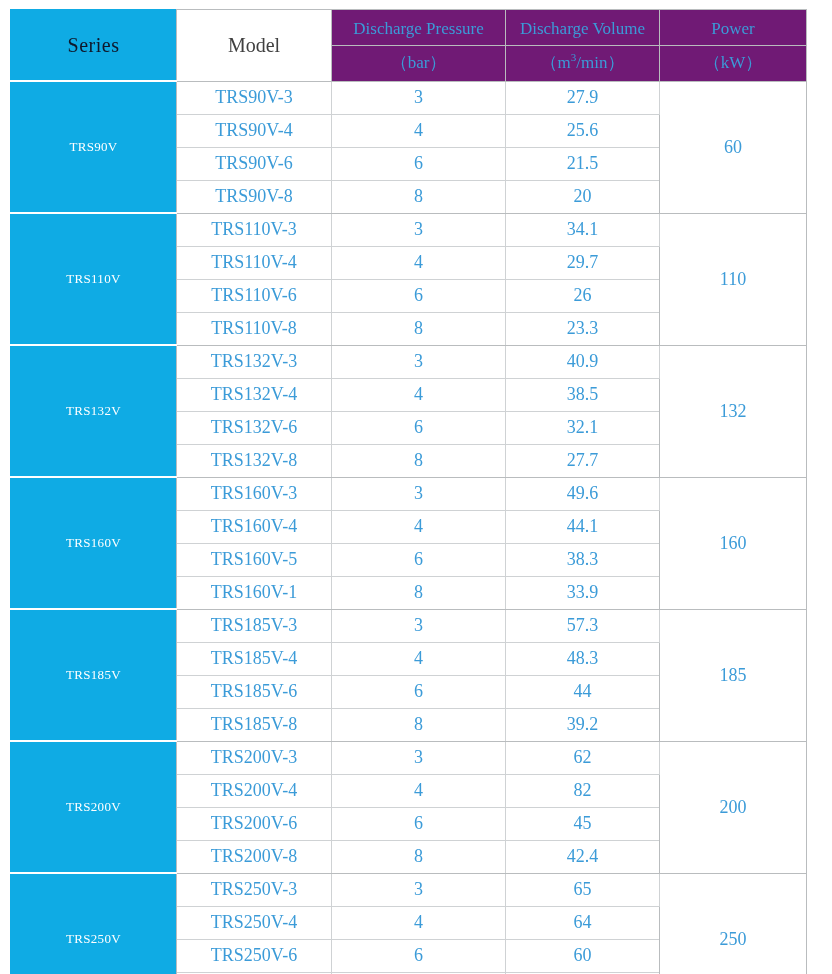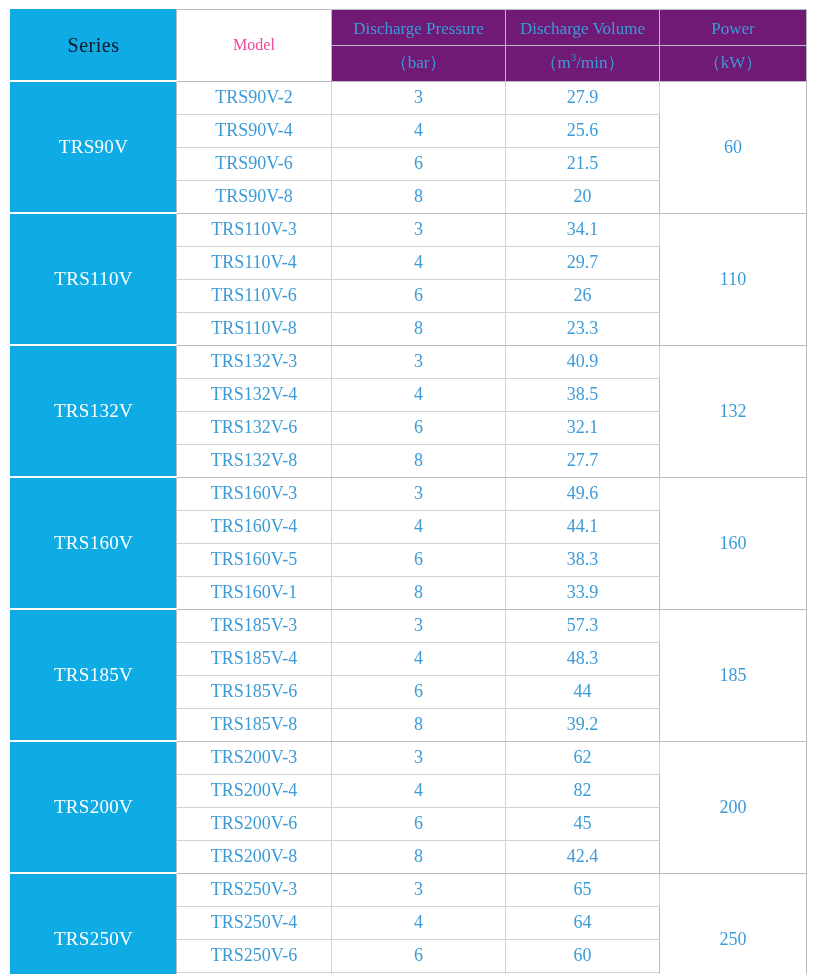--- a/index.html
+++ b/index.html
@@ -41,23 +41,23 @@
     font-weight: normal;
     font-size: 20px;
     letter-spacing: 0.5px;
     height: 68px;
     border: 1px solid #0fabe4;
     border-right: 1px solid #b9bcbe;
     text-align: center;
     vertical-align: middle;
   }
   th.model-head {
-    color: #ec4899;
+    color: #404040;
     font-weight: normal;
-    font-size: 16px;
+    font-size: 20px;
     height: 68px;
     border: 1px solid #b9bcbe;
     text-align: center;
     vertical-align: middle;
     background: #ffffff;
   }
   th.split-head {
     padding: 0;
     border: 1px solid #b9bcbe;
     background: #701a75;
@@ -79,21 +79,21 @@
   .sup3 {
     font-size: 11px;
     vertical-align: super;
     line-height: 0;
   }
 
   
   td.series-cell {
     background: #0fabe4;
     color: #ffffff;
-    font-size: 19px;
+    font-size: 13px;
     text-align: center;
     vertical-align: middle;
     border: 1px solid #0fabe4;
     border-right: 1px solid #b9bcbe;
     border-top: 2px solid #ffffff;
     letter-spacing: 0.3px;
   }
   td.model-cell,
   td.press-cell,
   td.vol-cell {
@@ -151,21 +151,21 @@
         </th>
         <th class="split-head" rowspan="2">
           <div class="line1">Power</div>
           <div class="line2">（kW）</div>
         </th>
       </tr>
     </thead>
     <tbody id="spec-body">
         <tr class="group-start">
           <td class="series-cell" rowspan="4">TRS90V</td>
-          <td class="model-cell">TRS90V-2</td>
+          <td class="model-cell">TRS90V-3</td>
           <td class="press-cell">3</td>
           <td class="vol-cell">27.9</td>
           <td class="power-cell" rowspan="4">60</td>
         </tr>
         <tr>
           <td class="model-cell">TRS90V-4</td>
           <td class="press-cell">4</td>
           <td class="vol-cell">25.6</td>
         </tr>
         <tr>

